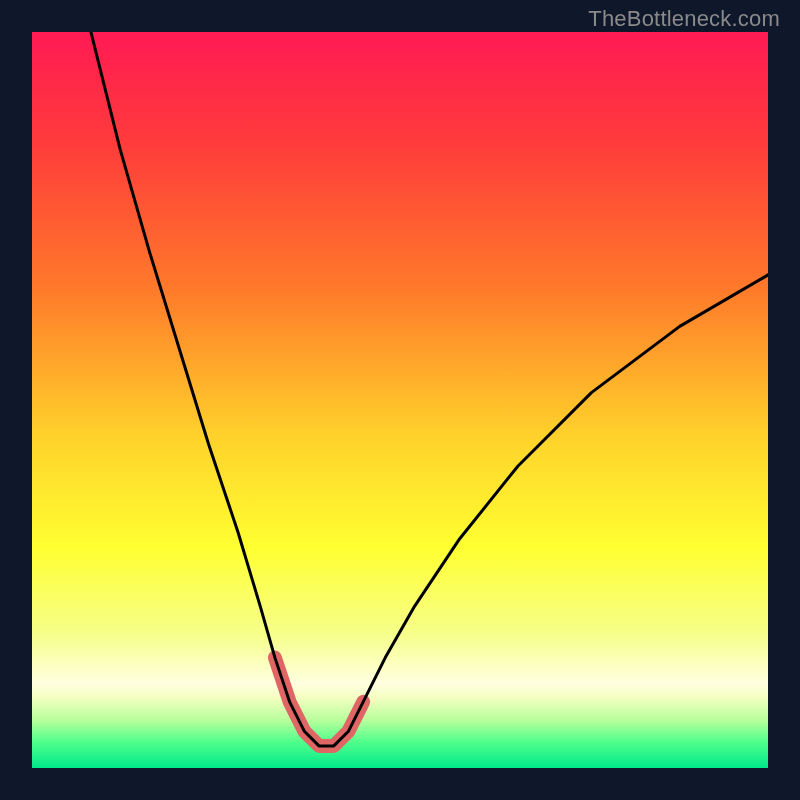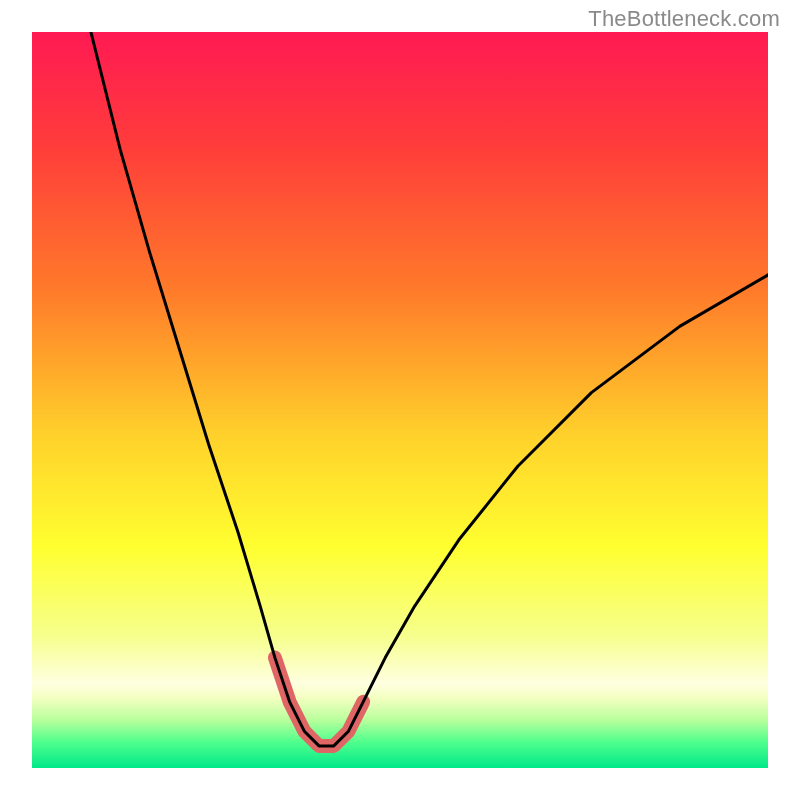--- a/index.html
+++ b/index.html
@@ -10,21 +10,21 @@
     background: #000;
     overflow: hidden;
     font-family: Arial, Helvetica, sans-serif;
   }
   .frame {
     position: absolute;
     top: 0;
     left: 0;
     width: 800px;
     height: 800px;
-    background: #ffffff;
+    background: #0f172a;
   }
   .plot-area {
     position: absolute;
     top: 32px;
     left: 32px;
     width: 736px;
     height: 736px;
     overflow: hidden;
   }
   .bg {

